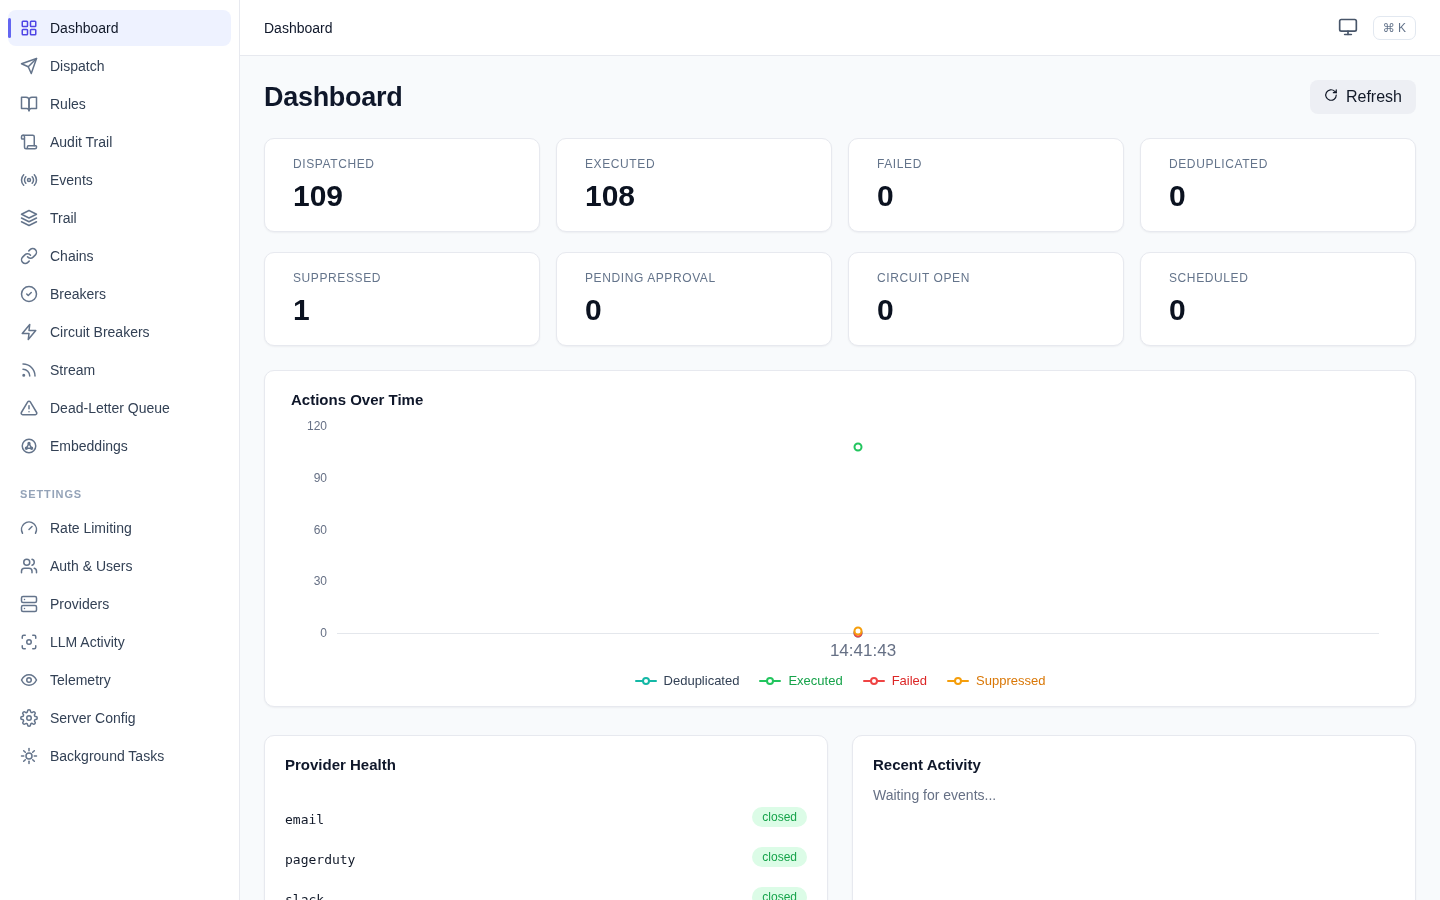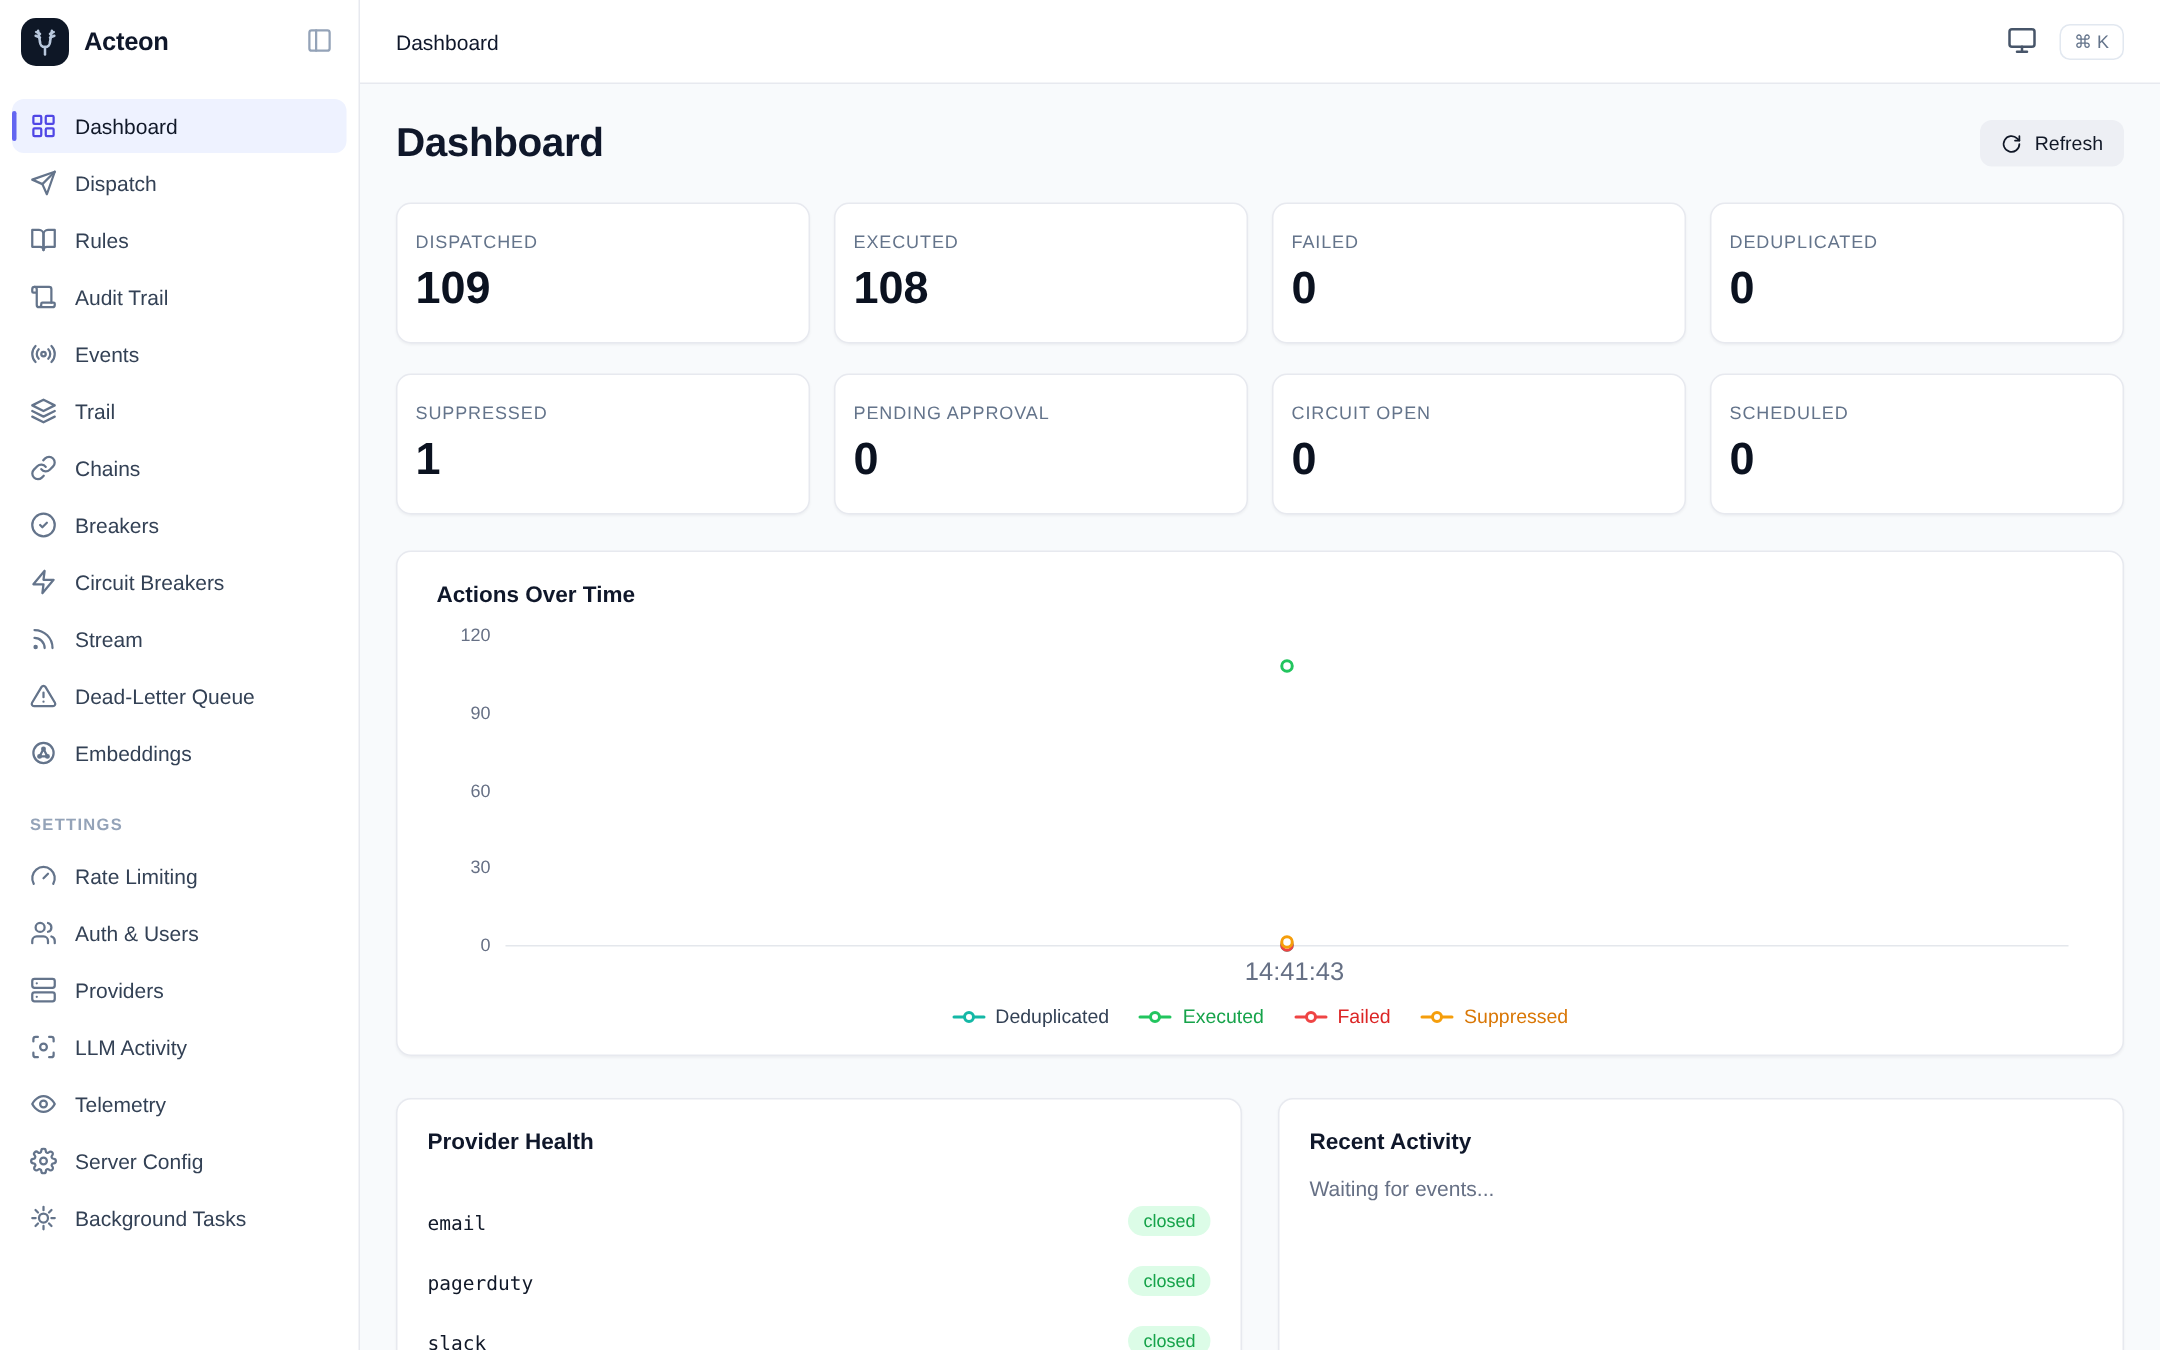--- a/index.html
+++ b/index.html
@@ -29,28 +29,28 @@
   .topbar { height: 56px; min-height: 56px; background: #fff; border-bottom: 1px solid #e7e9ef; display: flex; align-items: center; justify-content: space-between; padding: 0 24px; }
   .topbar-title { font-size: 14px; font-weight: 500; }
   .topbar-right { display: flex; align-items: center; gap: 14px; }
   .icon-btn { background: none; border: none; color: #475569; width: 22px; height: 22px; cursor: pointer; }
   .icon-btn svg { width: 20px; height: 20px; }
   .kbd-badge { display: flex; align-items: center; gap: 5px; border: 1px solid #e2e8f0; background: #fff; border-radius: 7px; padding: 4px 9px; font-size: 12px; color: #64748b; font-family: inherit; cursor: pointer; }
 
   .content { flex: 1; padding: 24px; overflow: hidden; }
   .page-head { display: flex; align-items: center; justify-content: space-between; margin-bottom: 24px; }
   .page-title { font-size: 27px; font-weight: 700; letter-spacing: -0.3px; }
-  .refresh-btn { display: flex; align-items: center; gap: 8px; background: #edeff4; border: none; border-radius: 8px; padding: 8px 14px; font-size: 13px; font-weight: 500; color: #111827; cursor: pointer; font-family: inherit; }
+  .refresh-btn { display: flex; gap: 8px; background: #edeff4; border: none; border-radius: 8px; padding: 8px 14px; font-size: 16px; font-weight: 500; color: #111827; cursor: pointer; font-family: inherit; }
   .refresh-btn svg { width: 14px; height: 14px; }
 
   .card { background: #fff; border: 1px solid #e7e9ef; border-radius: 10px; box-shadow: 0 1px 2px rgba(15,23,42,.05); }
 
   
   .stats-grid { display: grid; grid-template-columns: repeat(4, 1fr); gap: 20px 16px; margin-bottom: 24px; }
-  .stat-card { padding: 18px 12px; }
+  .stat-card { padding: 18px 28px; }
   .stat-label { font-size: 12px; font-weight: 500; color: #64748b; letter-spacing: .05em; }
   .stat-value { font-size: 30px; font-weight: 700; margin-top: 8px; color: #0b1220; }
 
   
   .chart-card { padding: 20px 26px 18px; margin-bottom: 28px; }
   .chart-title { font-size: 15px; font-weight: 600; }
   .plot { position: relative; height: 208px; border-bottom: 1px solid #e4e7ec; margin: 18px 10px 0 46px; }
   .ytick { position: absolute; left: -44px; width: 34px; text-align: right; font-size: 12px; color: #667085; transform: translateY(50%); }
   .point { position: absolute; left: 50%; width: 9px; height: 9px; border-radius: 50%; border: 2px solid; background: #fff; transform: translate(-50%, 50%); }
   .x-label { margin-left: 46px; text-align: center; font-size: 17px; color: #667085; padding-top: 7px; }
@@ -67,40 +67,20 @@
   .provider-row { display: flex; align-items: flex-end; justify-content: space-between; height: 40px; }
   .provider-name { font-family: "DejaVu Sans Mono", "Liberation Mono", monospace; font-size: 13px; color: #101828; }
   .status-badge { background: #dcfce7; color: #16a34a; font-size: 12px; padding: 3px 10px; border-radius: 999px; }
   .empty-text { color: #667085; font-size: 14px; }
 </style>
 </head>
 <body>
 
 <div class="app">
   <aside class="sidebar">
-    <div class="sidebar-header">
-      <div class="logo-box">
-          <svg class="icon" viewBox="0 0 24 24" fill="none" stroke="currentColor" stroke-width="2" stroke-linecap="round" stroke-linejoin="round">
-            <path d="M12 22v-6"></path>
-            <path d="M12 16c-2.5 0-4-1.8-4-4"></path>
-            <path d="M12 16c2.5 0 4-1.8 4-4"></path>
-            <path d="M8 12 6.5 3"></path>
-            <path d="M8 8.5 4.5 7"></path>
-            <path d="M8 5.5 5 4"></path>
-            <path d="M16 12l1.5-9"></path>
-            <path d="M16 8.5 19.5 7"></path>
-            <path d="M16 5.5 19 4"></path>
-          </svg>
-        </div>
-      <div class="app-name">Acteon</div>
-      <button class="collapse-btn"><svg class="icon" viewBox="0 0 24 24" fill="none" stroke="currentColor" stroke-width="2" stroke-linecap="round" stroke-linejoin="round">
-            <rect x="3" y="3" width="18" height="18" rx="2"></rect>
-            <line x1="9" y1="3" x2="9" y2="21"></line>
-          </svg></button>
-    </div>
     <nav class="nav">
       <div id="nav-main">
           <div class="nav-item active">
             <svg class="icon" viewBox="0 0 24 24" fill="none" stroke="currentColor" stroke-width="2" stroke-linecap="round" stroke-linejoin="round">
               <rect x="3" y="3" width="7" height="7" rx="1"></rect>
               <rect x="14" y="3" width="7" height="7" rx="1"></rect>
               <rect x="3" y="14" width="7" height="7" rx="1"></rect>
               <rect x="14" y="14" width="7" height="7" rx="1"></rect>
             </svg>
             <span class="nav-label">Dashboard</span>

